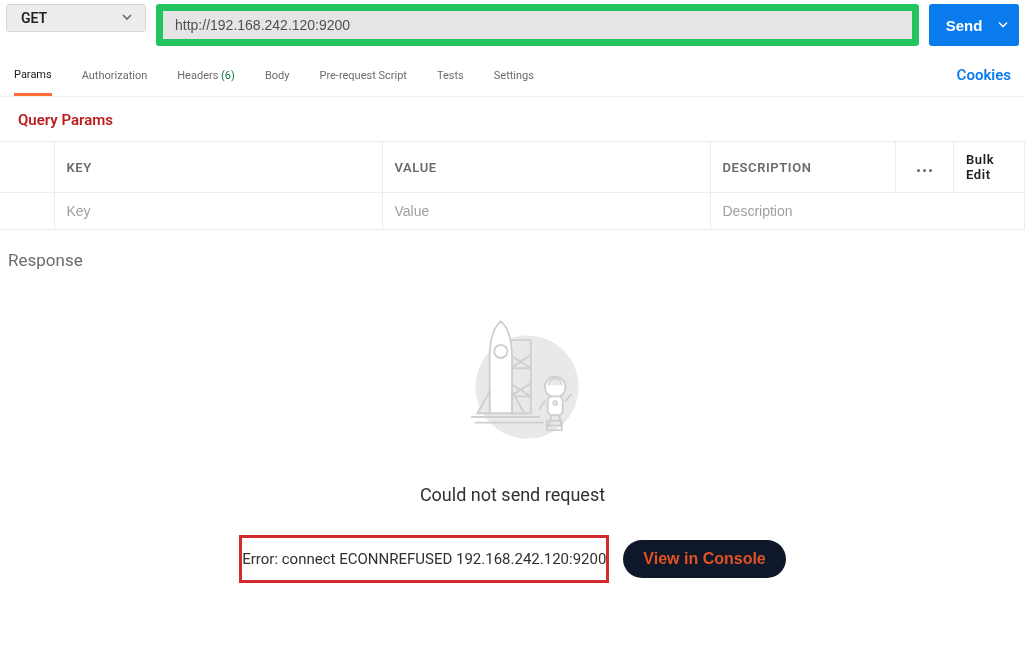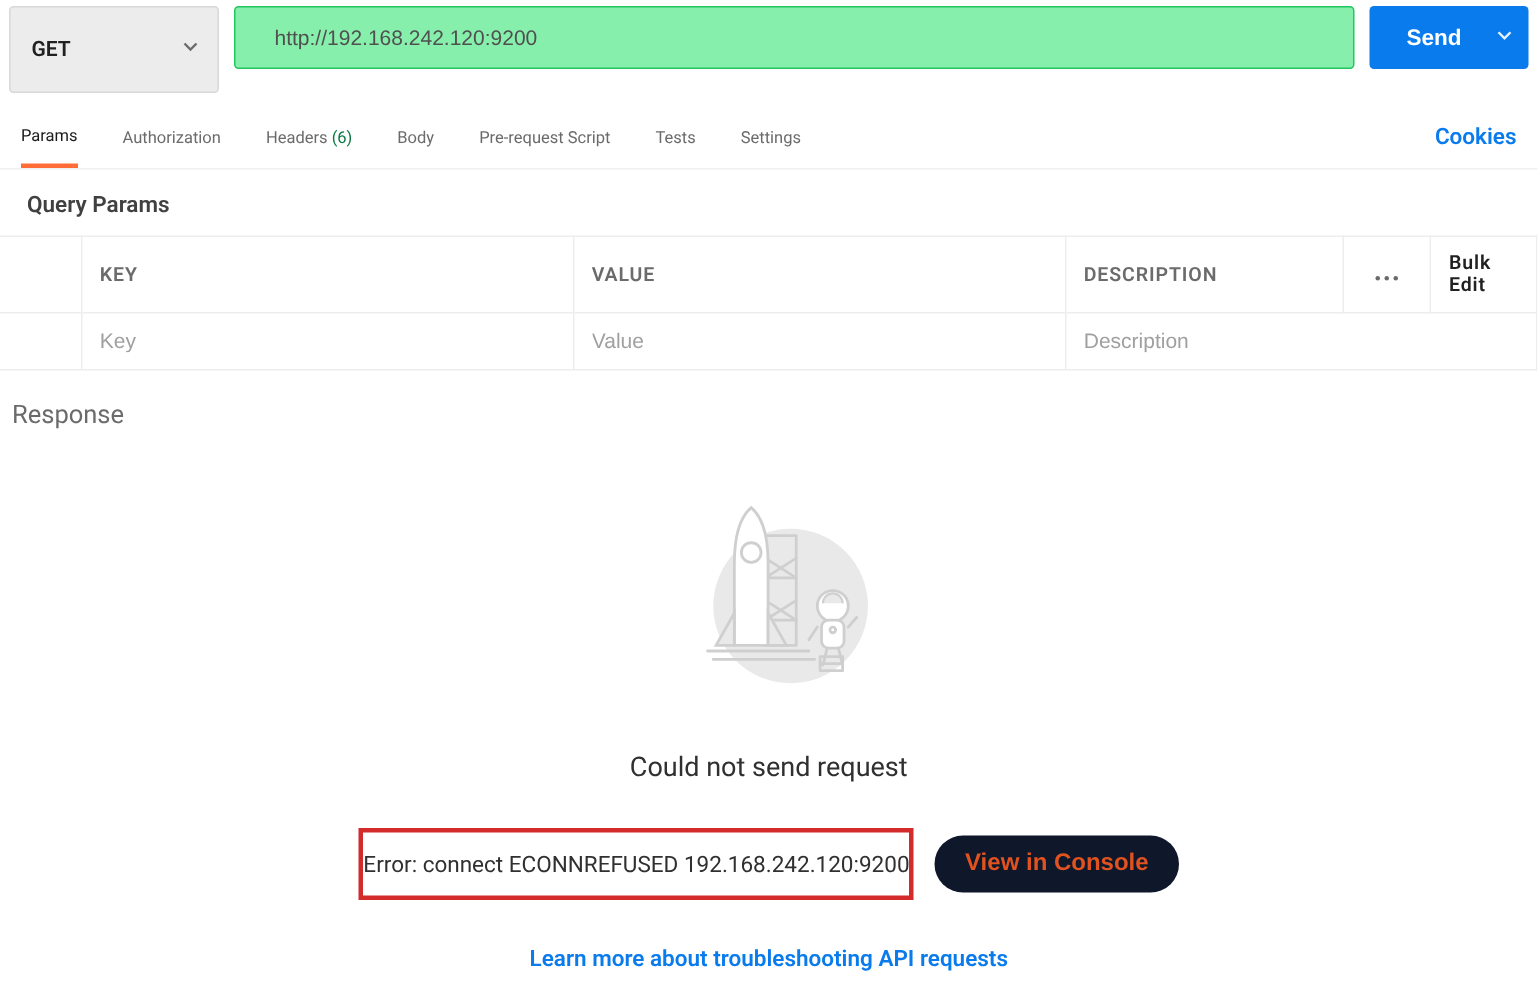--- a/index.html
+++ b/index.html
@@ -1,42 +1,42 @@
 <!DOCTYPE html>
 <html><head>
 <meta charset="utf-8">
 <style>
   * { box-sizing: border-box; margin: 0; padding: 0; }
   body { font-family: -apple-system, BlinkMacSystemFont, "Segoe UI", Roboto, Helvetica, Arial, sans-serif; background: #fff; color: #212121; width: 1025px; height: 659px; overflow: hidden; }
 
   
   .request-bar { display: flex; gap: 10px; padding: 4px 6px 8px 6px; }
   .method-select {
-    width: 140px; height: 58px; background: #ececec; border: 1px solid #d8d8d8; border-radius: 3px;
+    width: 140px; height: 28px; background: #ececec; border: 1px solid #d8d8d8; border-radius: 3px;
     display: flex; align-items: center; padding: 0 14px; position: relative; font-weight: 600; color: #212121; font-size: 14px;
   }
   .method-select .chev { position: absolute; right: 12px; top: 50%; transform: translateY(-50%); color: #6b6b6b; }
   .url-input {
-    flex: 1; height: 42px; background: #86efac; border: 1px solid #22c55e; border-radius: 3px;
-    padding: 0 26px; font-size: 14px; color: #505050; outline: none;
+    flex: 1; height: 42px; background: #e5e5e5; border: 7px solid #22c55e; border-radius: 3px;
+    padding: 0 12px; font-size: 14px; color: #505050; outline: none;
   }
   .send-button {
-    width: 106px; height: 42px; background: #097bed; color: #fff; border: none; border-radius: 3px;
+    width: 90px; height: 42px; background: #097bed; color: #fff; border: none; border-radius: 3px;
     font-weight: 700; font-size: 15px; display: flex; align-items: center; justify-content: center; position: relative; padding-right: 20px;
   }
   .send-button .chev { position: absolute; right: 10px; top: 50%; transform: translateY(-50%); opacity: 0.9; }
 
   
   .tabs-row { display: flex; align-items: center; padding: 12px 14px 0 14px; border-bottom: 1px solid #f0f0f0; position: relative; }
   .tab { margin-right: 30px; padding-bottom: 12px; font-size: 11px; color: #6b6b6b; cursor: pointer; white-space: nowrap; }
   .tab.active { color: #1a1a1a; border-bottom: 3px solid #ff6c37; margin-bottom: -1px; }
   .tab .count { color: #0a7a40; }
   .cookies-link { margin-left: auto; color: #097bed; font-weight: 600; font-size: 15px; padding-bottom: 12px; }
 
-  .section-title { font-weight: 600; color: #404040; font-size: 15px; padding: 14px 18px 12px 18px; }
+  .section-title { font-weight: 600; color: #b91c1c; font-size: 15px; padding: 14px 18px 12px 18px; }
 
   
   .params-table { width: 100%; border-collapse: collapse; table-layout: fixed; }
   .params-table th, .params-table td { border: 1px solid #ededed; border-left: none; font-size: 13px; }
   .params-table th { text-align: left; color: #6b6b6b; letter-spacing: 0.6px; font-weight: 600; padding: 10px 12px; }
   .params-table td { padding: 10px 12px; color: #a0a0a0; }
   .col-checkbox { width: 54px; border-left: none !important; }
   .col-key { width: 328px; }
   .col-value { width: 328px; }
   .col-desc { }
@@ -175,14 +175,13 @@
 
   <div class="empty-heading">Could not send request</div>
 
   <div class="error-row">
     <div class="error-box">Error: connect ECONNREFUSED 192.168.242.120:9200</div>
     <button class="view-console">
       <span>View in Console</span>
     </button>
   </div>
 
-  <div class="learn-link">Learn more about troubleshooting API requests</div>
 </div>
 
 </body></html>

